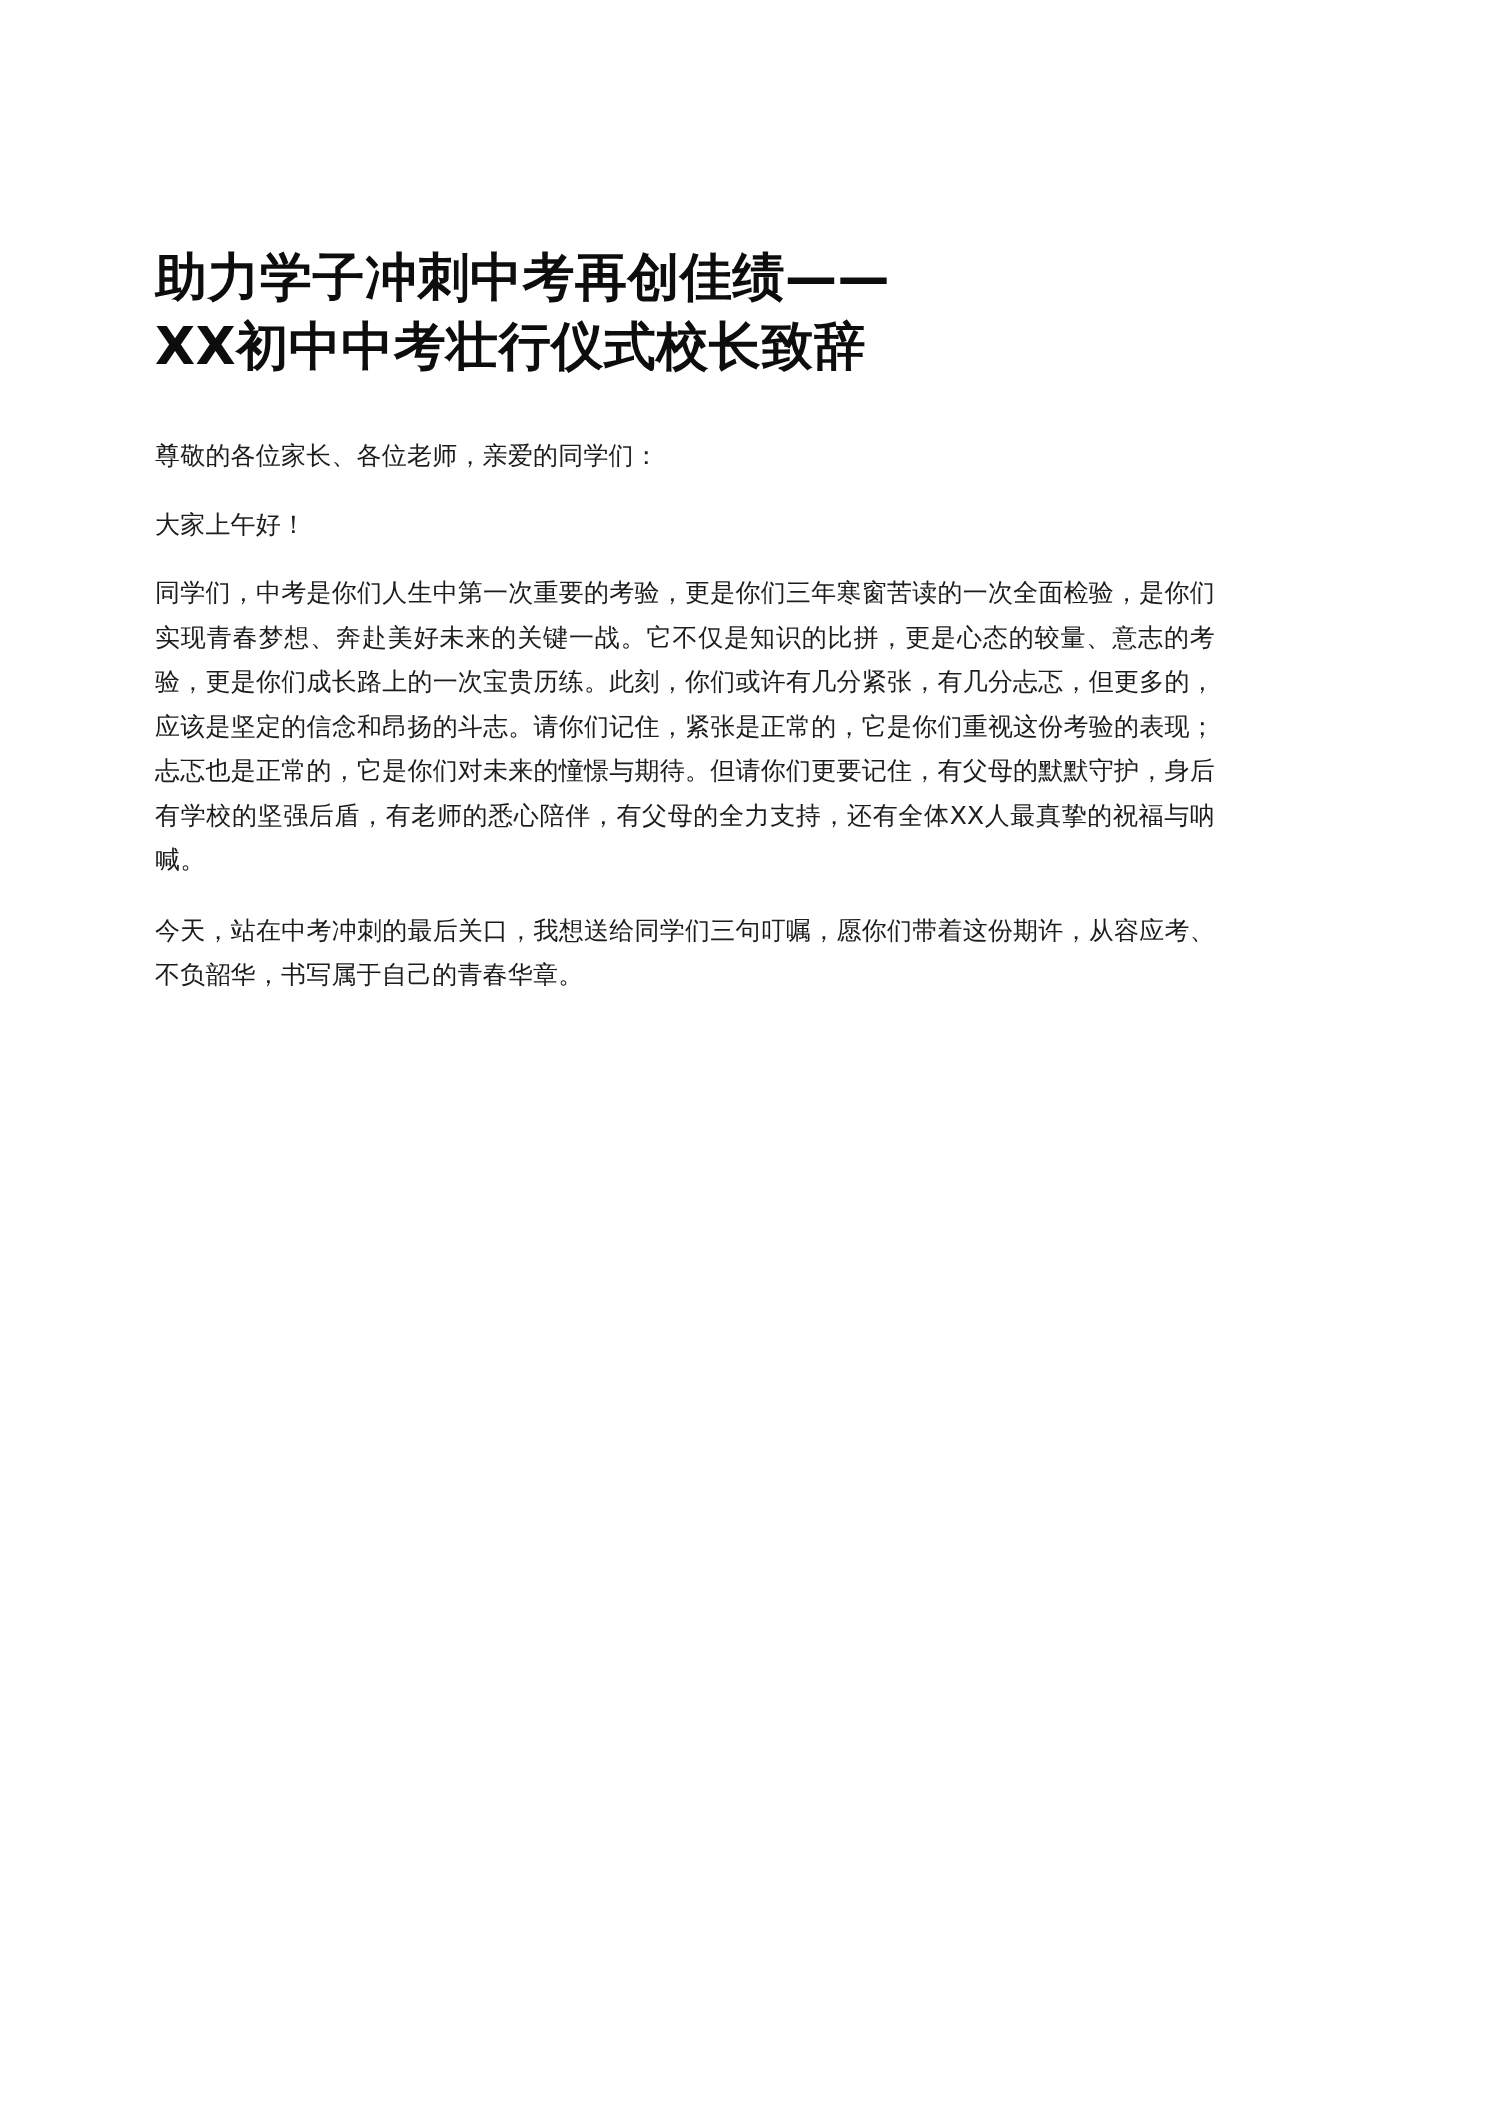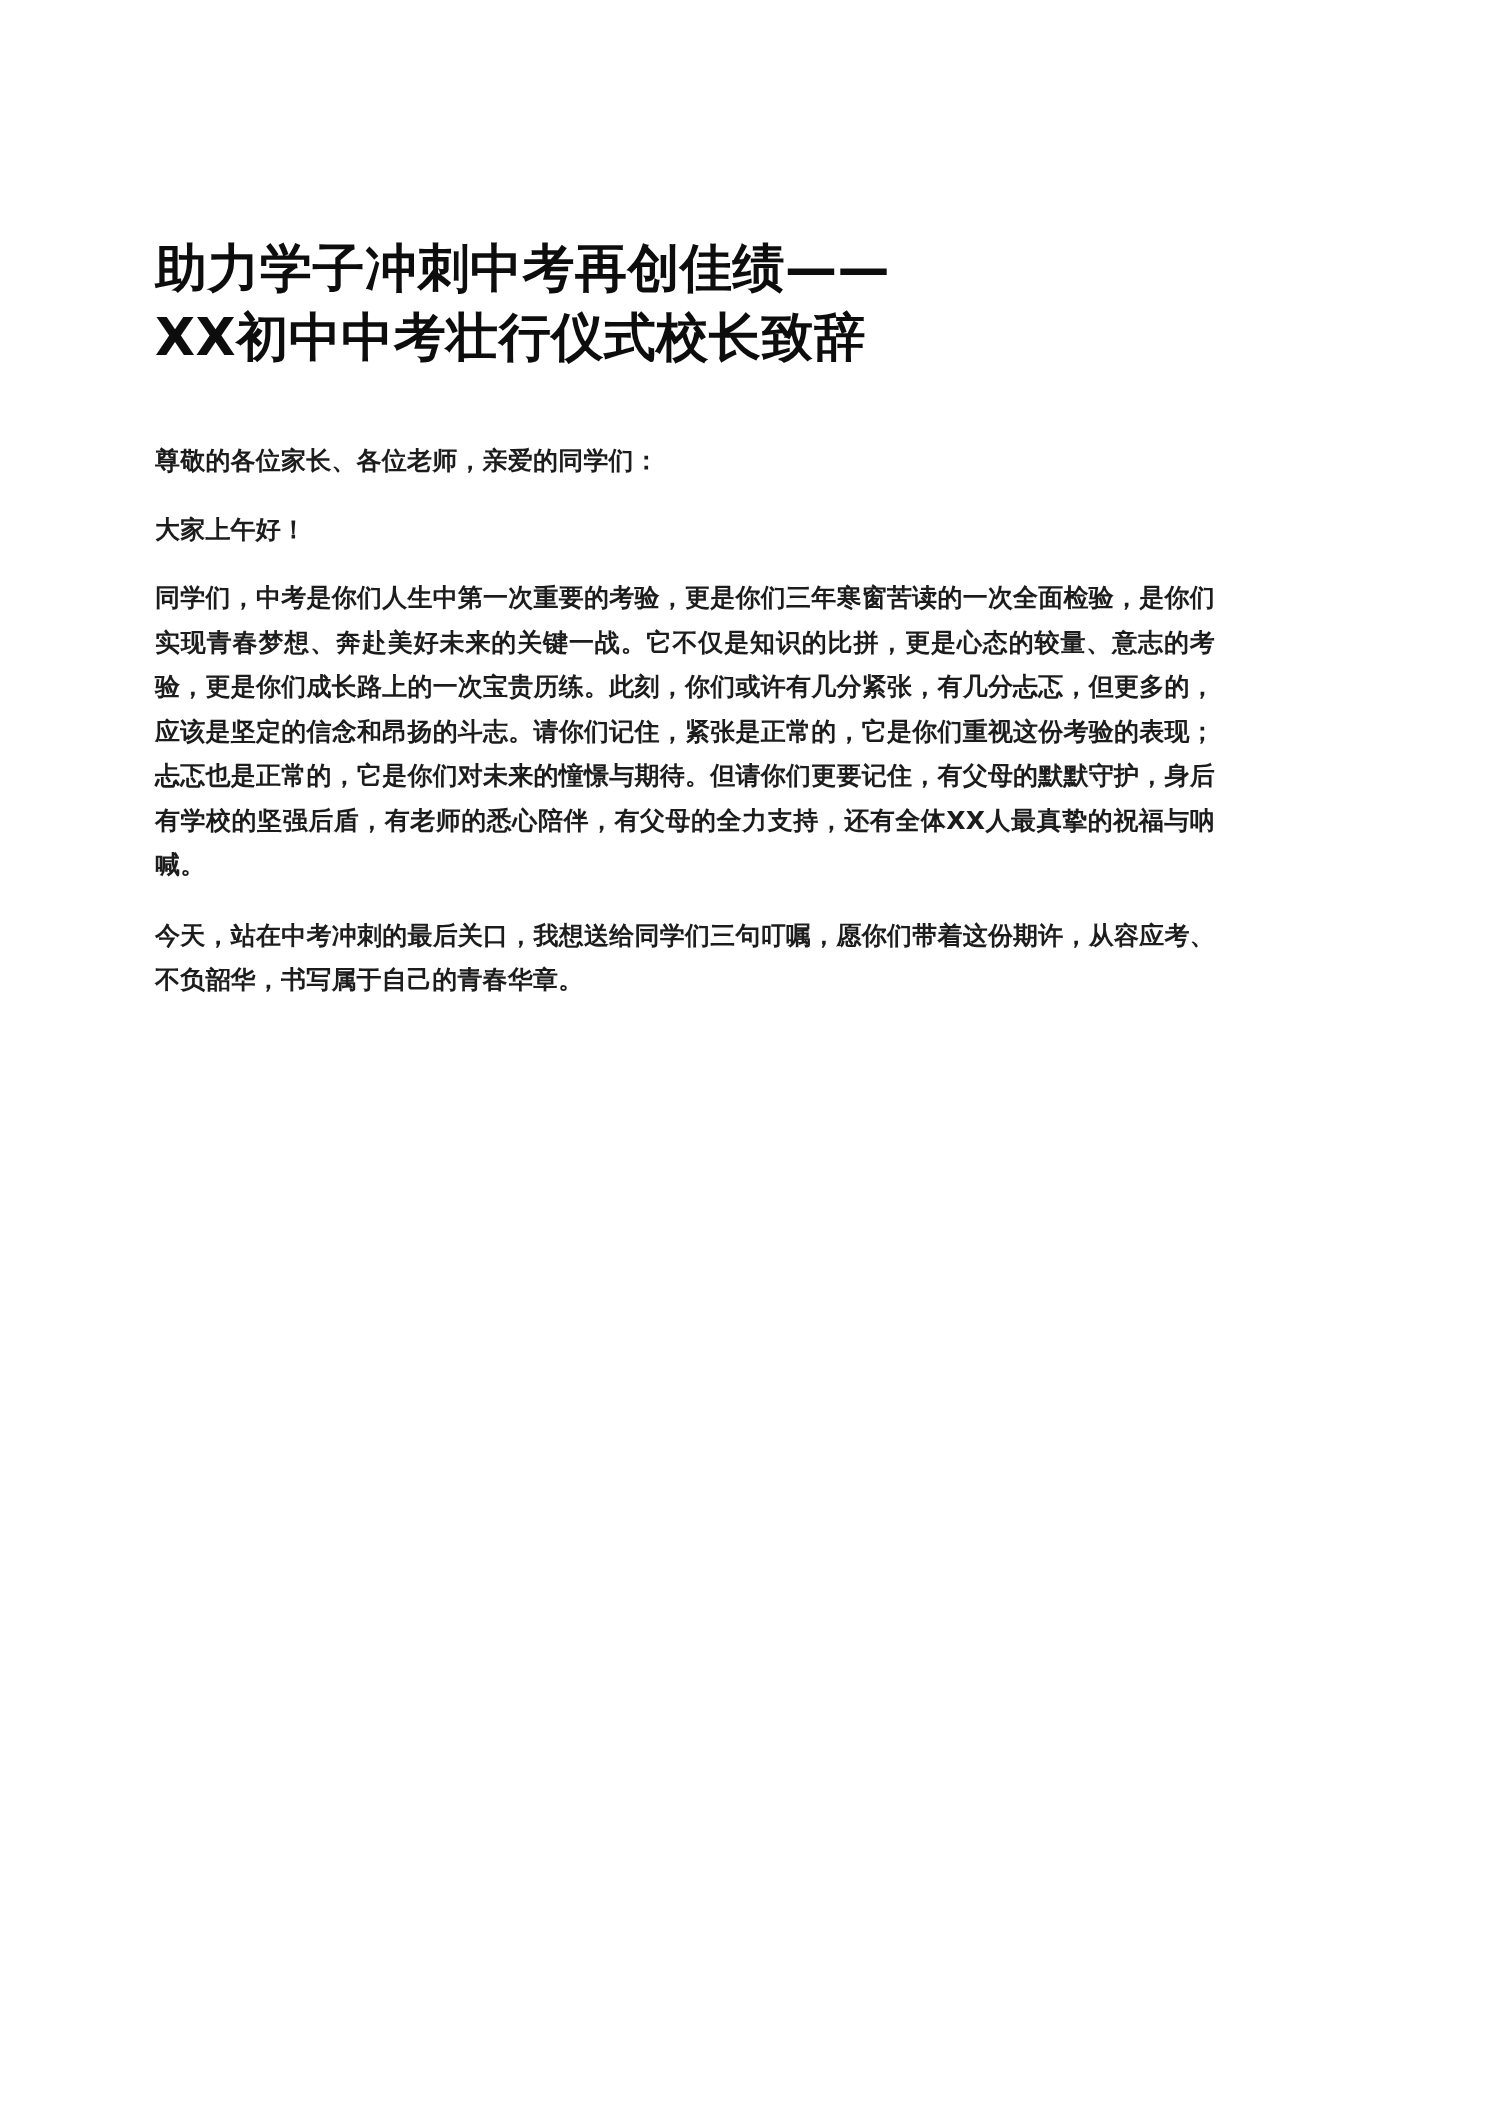--- a/index.html
+++ b/index.html
@@ -17,40 +17,39 @@
     width: 1493px;
     height: 2112px;
     margin: 0 auto;
     background: #ffffff;
     overflow: hidden;
     box-sizing: border-box;
   }
   .content {
     position: absolute;
     left: 155px;
-    top: 234px;
+    top: 243px;
     width: 1190px;
   }
   .doc-title {
     font-size: 52px;
     font-weight: bold;
     line-height: 1.32;
     letter-spacing: 0.5px;
     color: #0d0d0d;
     margin: 0 0 0 0;
     width: 1060px;
   }
   .doc-title .tline {
     display: block;
     white-space: nowrap;
   }
   .body-wrap {
-    margin-top: 68px;
+    margin-top: 54px;
     width: 1060px;
-    font-weight: bold;
   }
   p.para {
     font-size: 25px;
     line-height: 1.78;
     letter-spacing: 0.2px;
     color: #1c1c1c;
     margin: 0 0 26px 0;
     text-align: justify;
     text-justify: inter-ideograph;
     word-break: break-all;

